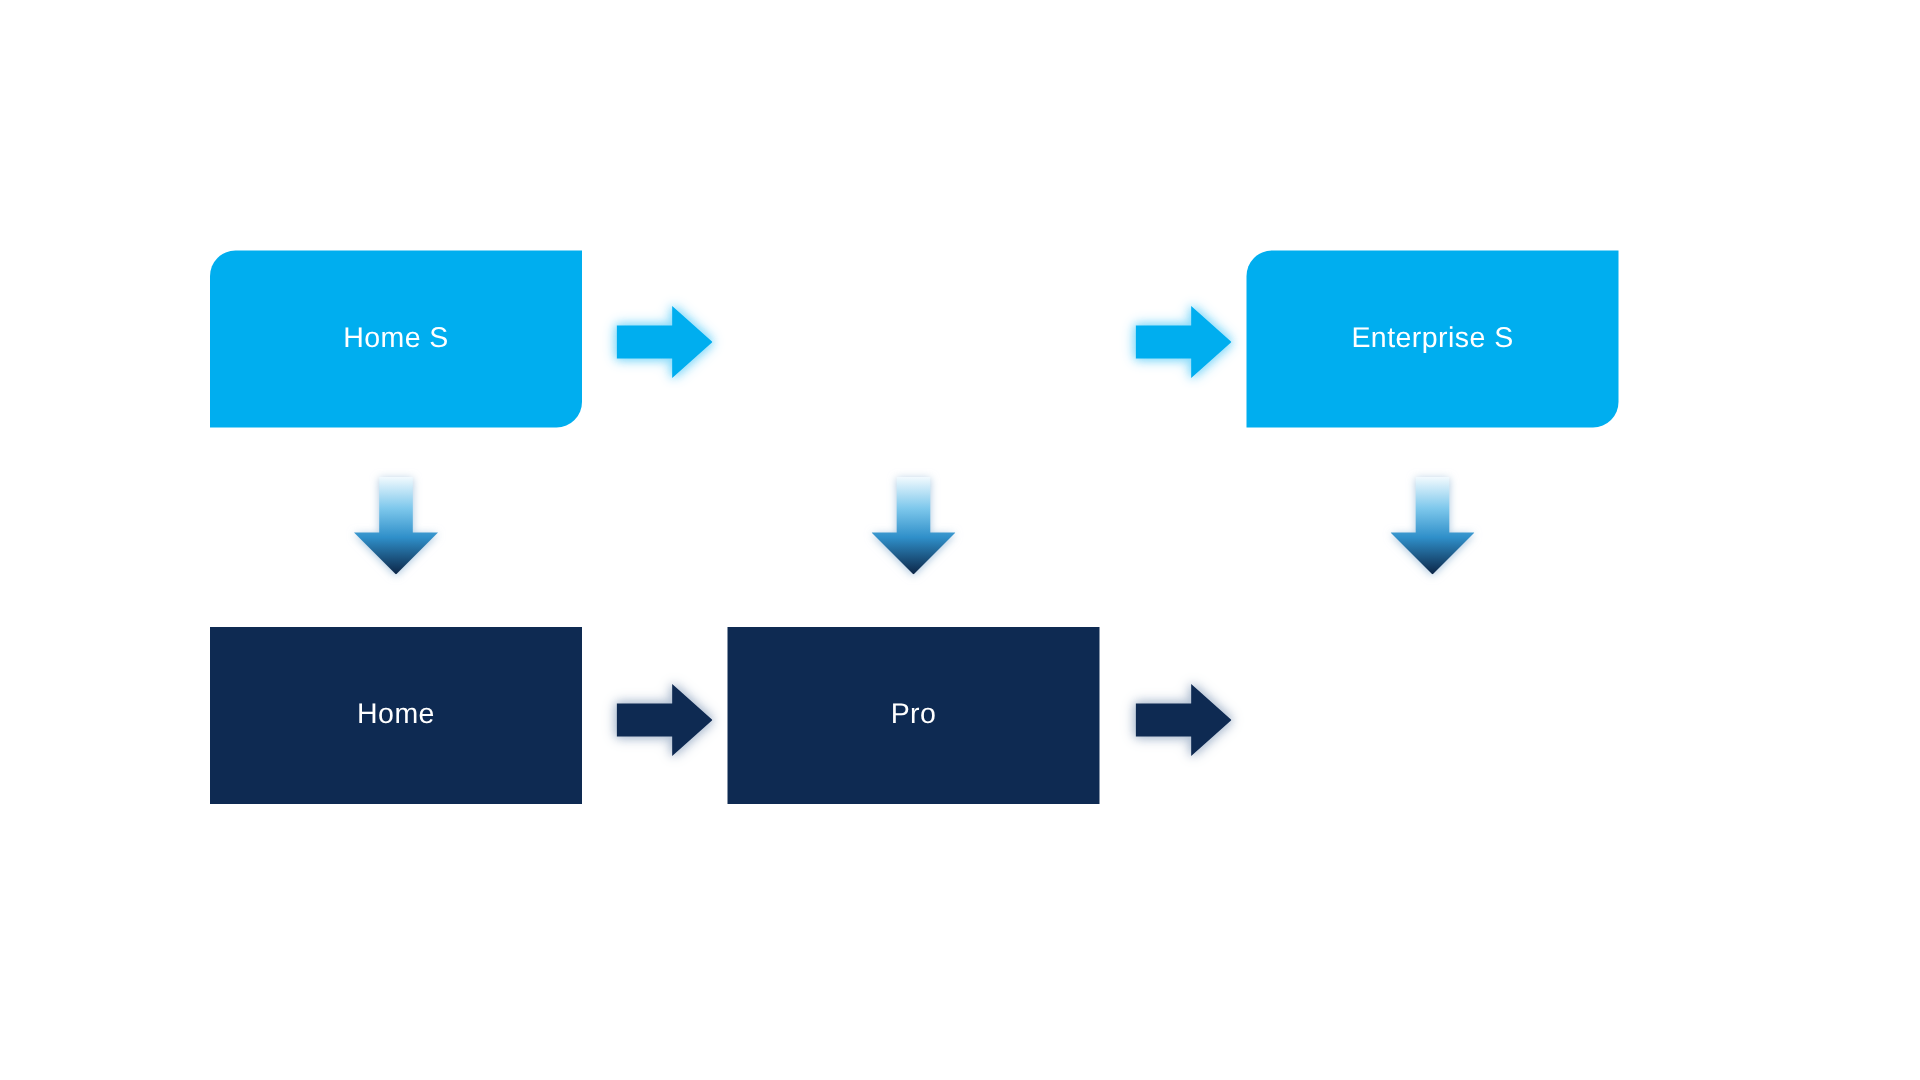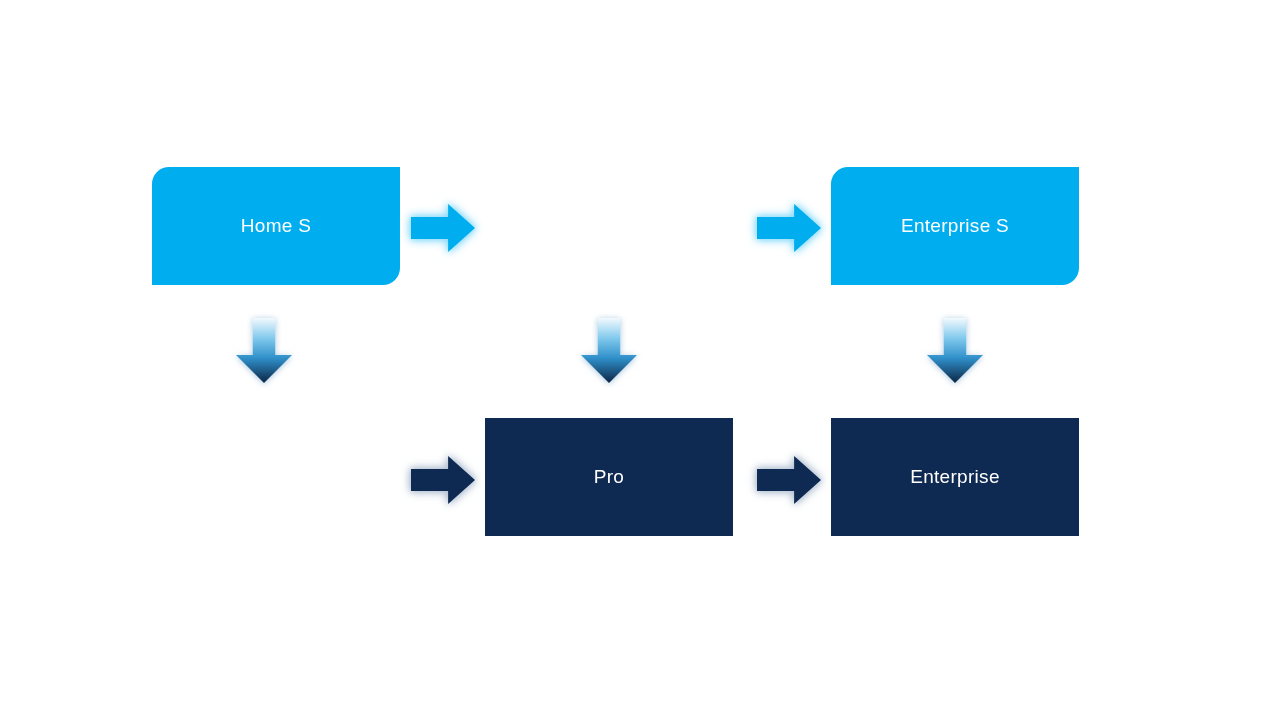--- a/index.html
+++ b/index.html
@@ -30,21 +30,21 @@
   }
   .box.top {
     top: 167px;
     background: var(--top-box, #00AEEF);
     border-radius: 17px 0 17px 0; 
   }
   .box.bottom {
     top: 418px;
     background: var(--bottom-box, #0E2A52);
   }
-  .col-1 { left: 152px; }
+  .col-1 { left: 140px; }
   .col-2 { left: 485px; }
   .col-3 { left: 831px; }
 
   
   .harrow-wrap {
     position: absolute;
     width: 64px;
     height: 48px;
   }
   .harrow-wrap.row-top {
@@ -93,36 +93,36 @@
 <body>
 
 <div class="canvas">
 
   <div class="box top col-1">
     <span>Home S</span>
   </div>
   <div class="varrow-wrap v-1">
     <div class="varrow"></div>
   </div>
+  <div class="box bottom col-1">
+    <span>Home</span>
+  </div>
 
   <div class="varrow-wrap v-2">
     <div class="varrow"></div>
   </div>
   <div class="box bottom col-2">
     <span>Pro</span>
   </div>
 
   <div class="box top col-3">
     <span>Enterprise S</span>
   </div>
   <div class="varrow-wrap v-3">
     <div class="varrow"></div>
-  </div>
-  <div class="box bottom col-3">
-    <span>Enterprise</span>
   </div>
 
   <div class="harrow-wrap row-top gap-1">
     <div class="harrow light"></div>
   </div>
   <div class="harrow-wrap row-top gap-2">
     <div class="harrow light"></div>
   </div>
 
   <div class="harrow-wrap row-bottom gap-1">

